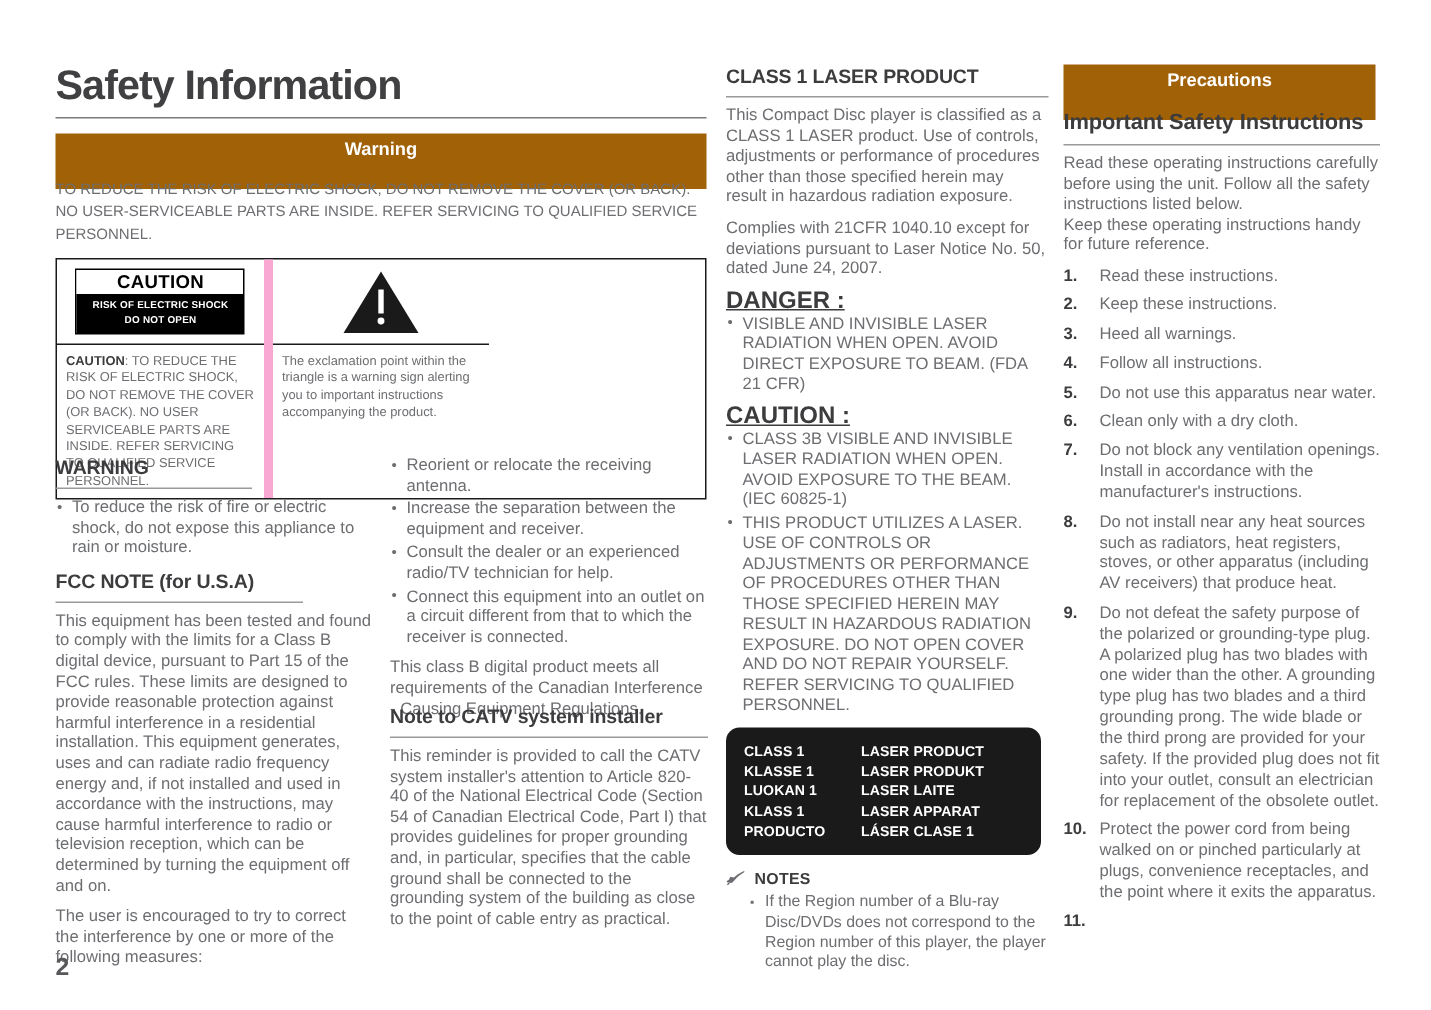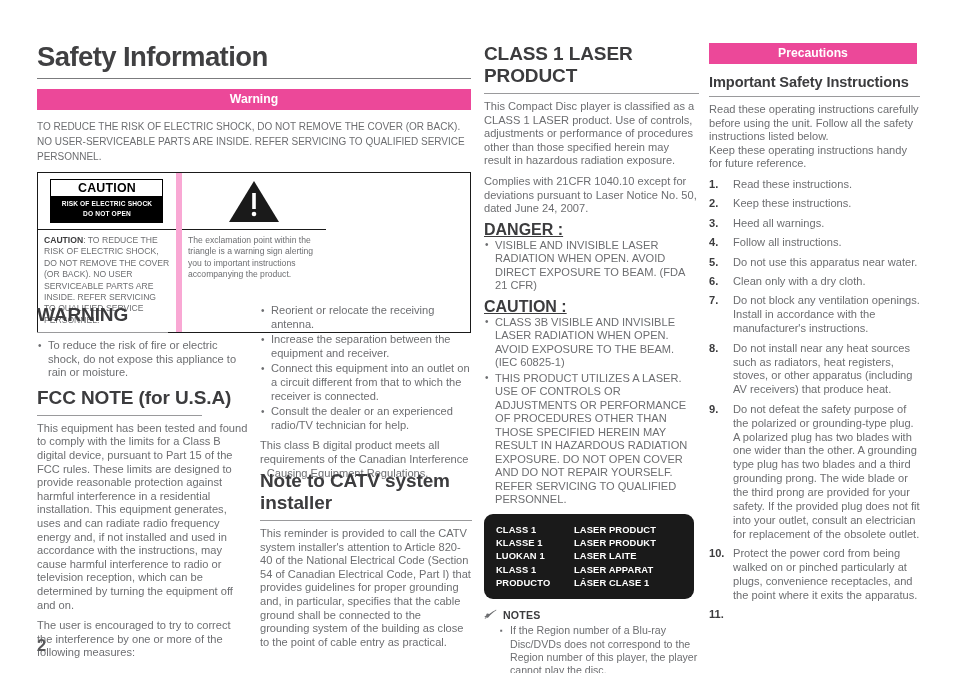--- a/index.html
+++ b/index.html
@@ -24,21 +24,21 @@
 
   
   .p {
     font-size: 11.1px;
     line-height: 13.6px;
     color: #6d6e71;
     margin: 0 0 7px 0;
   }
 
   .sec-title {
-    font-size: 19px;
+    font-size: 13px;
     font-weight: bold;
     color: #3c3c3e;
     letter-spacing: -0.1px;
     margin: 0 0 3px 0;
     padding-bottom: 3px;
     display: block;
   }
   .rule {
     border: 0;
     border-top: 1px solid #9a9a9c;
@@ -64,27 +64,27 @@
     position: absolute;
     left: 37px;
     top: 66px;
     width: 434px;
     border-top: 1px solid #7b7b7d;
     height: 0;
   }
 
   
   .bar {
-    background: #ec4899;
+    background: #a16207;
     color: #ffffff;
     font-size: 12.2px;
     font-weight: bold;
     text-align: center;
     line-height: 21px;
-    height: 21px;
+    height: 37px;
     position: absolute;
   }
   #warning-bar { left: 37px; top: 77px; width: 434px; }
   #precautions-bar { left: 709px; top: 31px; width: 208px; }
 
   
   #warning-intro {
     position: absolute;
     left: 37px;
     top: 108px;
@@ -349,22 +349,22 @@
     <hr class="rule mid">
     <p class="p">This equipment has been tested and found to comply with the limits for a Class B digital device, pursuant to Part 15 of the FCC rules. These limits are designed to provide reasonable protection against harmful interference in a residential installation. This equipment generates, uses and can radiate radio frequency energy and, if not installed and used in accordance with the instructions, may cause harmful interference to radio or television reception, which can be determined by turning the equipment off and on.</p>
     <p class="p">The user is encouraged to try to correct the interference by one or more of the following measures:</p>
 
   </div>
 
   <div class="col" id="col-mid-top">
     <ul class="b">
       <li>Reorient or relocate the receiving antenna.</li>
       <li>Increase the separation between the equipment and receiver.</li>
+      <li>Consult the dealer or an experienced radio/TV technician for help.</li>
       <li>Connect this equipment into an outlet on a circuit different from that to which the receiver is connected.</li>
-      <li>Consult the dealer or an experienced radio/TV technician for help.</li>
     </ul>
     <p class="p">This class B digital product meets all requirements of the Canadian Interference - Causing Equipment Regulations.</p>
   </div>
 
   <div class="col" id="col-mid-bottom">
     <div class="sec-title">Note to CATV system installer</div>
     <hr class="rule full">
     <p class="p">This reminder is provided to call the CATV system installer's attention to Article 820-40 of the National Electrical Code (Section 54 of Canadian Electrical Code, Part I) that provides guidelines for proper grounding and, in particular, specifies that the cable ground shall be connected to the grounding system of the building as close to the point of cable entry as practical.</p>
   </div>
 

